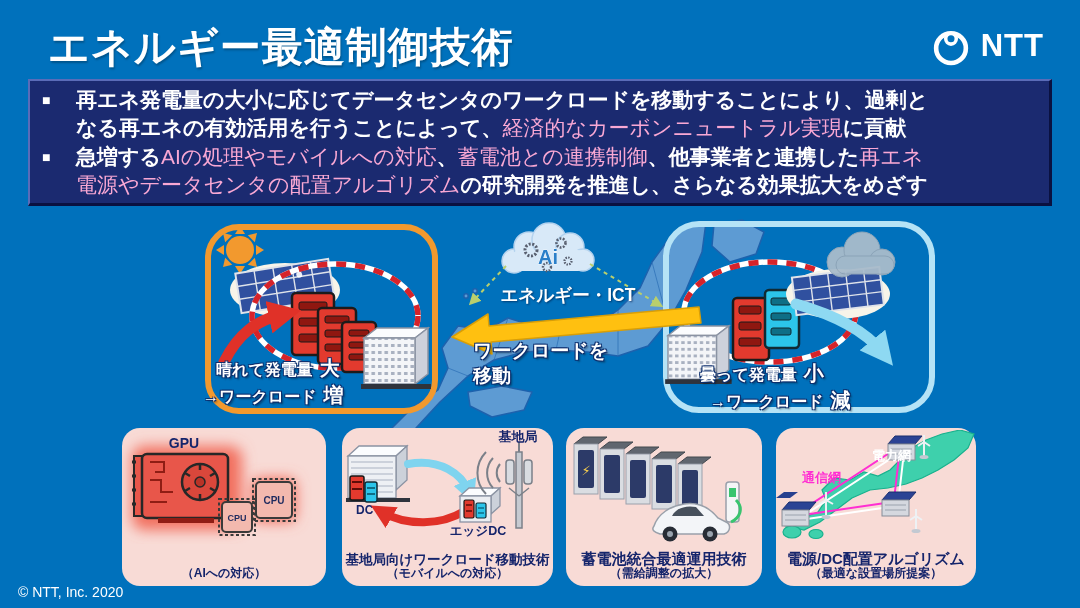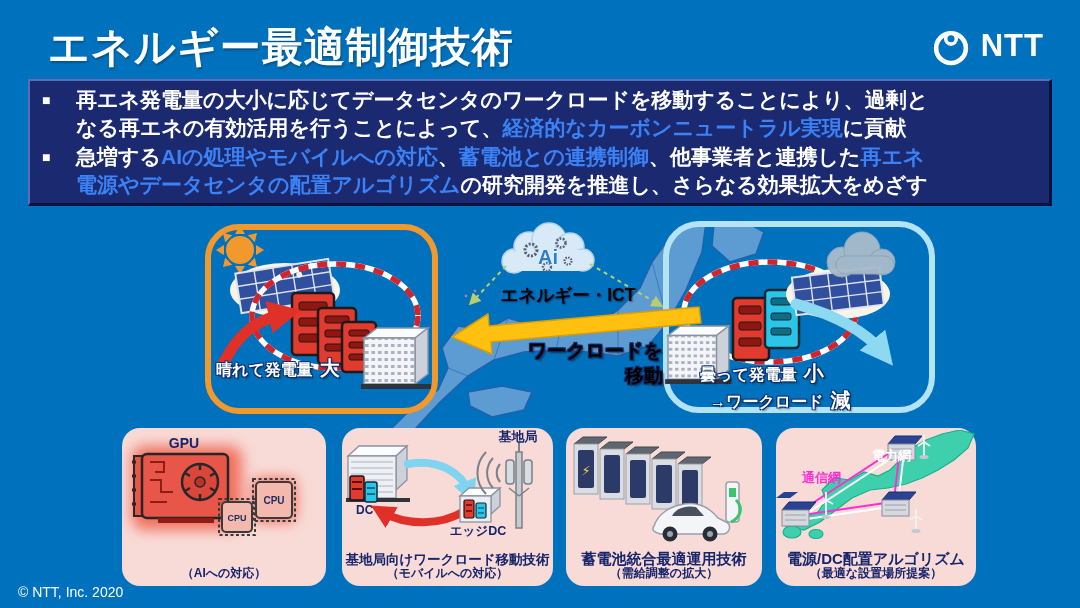--- a/index.html
+++ b/index.html
@@ -12,33 +12,33 @@
   .logo{position:absolute;right:36px;top:24px;display:flex;align-items:center;gap:8px;z-index:6;}
   .logo-text{color:#fff;font-size:31px;font-weight:800;letter-spacing:1px;}
   
   .summary{position:absolute;left:28px;top:79px;width:1024px;height:127px;background:#1b2a70;
            border-top:2px solid #5b6cb8;border-left:2px solid #5b6cb8;
            border-right:3px solid #0a1140;border-bottom:3px solid #0a1140;
            box-sizing:border-box;z-index:6;padding:5px 12px 4px 12px;color:#fff;}
   .srow{display:flex;line-height:28.4px;font-size:21px;font-weight:600;}
   .sbul{width:34px;flex:none;font-size:14px;}
   .stxt{flex:1;white-space:nowrap;}
-  .hl{color:#3b82f6;font-weight:700;}
+  .hl{color:#f9a8d4;font-weight:400;}
   
   .scene-box{position:absolute;box-sizing:border-box;z-index:2;background:transparent;}
   .sunny-box{left:205px;top:224px;width:233px;height:190px;border:6px solid #f2992e;border-radius:34px;}
   .cloudy-box{left:663px;top:221px;width:272px;height:192px;border:6px solid #b5e3f6;border-radius:36px;}
   .map-svg{position:absolute;left:0;top:0;z-index:1;}
   .art-svg{position:absolute;left:0;top:0;z-index:3;}
   
-  .lbl{position:absolute;z-index:4;color:#000000;}
+  .lbl{position:absolute;z-index:4;color:#ffffff;}
   .ctr{left:473px;width:190px;text-align:center;font-size:17.5px;font-weight:600;
        text-shadow:1px 1px 2px rgba(0,20,60,.6);}
   .outl{text-shadow:-1px -1px 0 #0d2f6e,1px -1px 0 #0d2f6e,-1px 1px 0 #0d2f6e,1px 1px 0 #0d2f6e,2px 2px 2px rgba(0,0,0,.4);}
-  .wl{left:473px;width:190px;text-align:right;font-size:19px;font-weight:800;}
+  .wl{left:473px;width:190px;text-align:left;font-size:19px;font-weight:800;}
   .scap{position:absolute;z-index:4;color:#fff;font-size:16px;font-weight:700;white-space:nowrap;}
   .scap .em{font-size:20px;font-weight:800;margin-left:7px;}
   
   .card{position:absolute;top:428px;height:158px;background:#f8dbd6;border-radius:18px;z-index:4;}
   .card svg{position:absolute;left:0;top:2px;}
   .cap{position:absolute;left:2px;right:2px;bottom:5px;text-align:center;color:#15246b;
        font-weight:800;line-height:1.15;}
   .cap .c1{display:block;font-size:15px;}
   .cap .c2{display:block;font-size:12px;}
   .card2 .cap .c1{font-size:13.5px;}
@@ -227,20 +227,23 @@
 
     <polygon points="699,307 489,326 488,314 452,337 492,354 491,342 701,323" fill="#ffc010" stroke="#d99e06" stroke-width="1.5" stroke-linejoin="round"></polygon>
   </svg>
 
   <div class="lbl ctr" style="top:283px">エネルギー・ICT</div>
   <div class="lbl wl outl" style="top:338px">ワークロードを</div>
   <div class="lbl wl outl" style="top:363px">移動</div>
 
   <div class="scap outl" style="left:216px;top:355px">
     <span>晴れて発電量</span><b class="em">大</b>
+  </div>
+  <div class="scap outl" style="left:203px;top:382px">
+    <span>→ワークロード</span><b class="em">増</b>
   </div>
   <div class="scap outl" style="left:700px;top:360px">
     <span>曇って発電量</span><b class="em">小</b>
   </div>
   <div class="scap outl" style="left:710px;top:387px">
     <span>→ワークロード</span><b class="em">減</b>
   </div>
 
   <div class="card" style="left:122px;width:204px">
     <svg width="196" height="114" viewBox="0 0 196 114">

